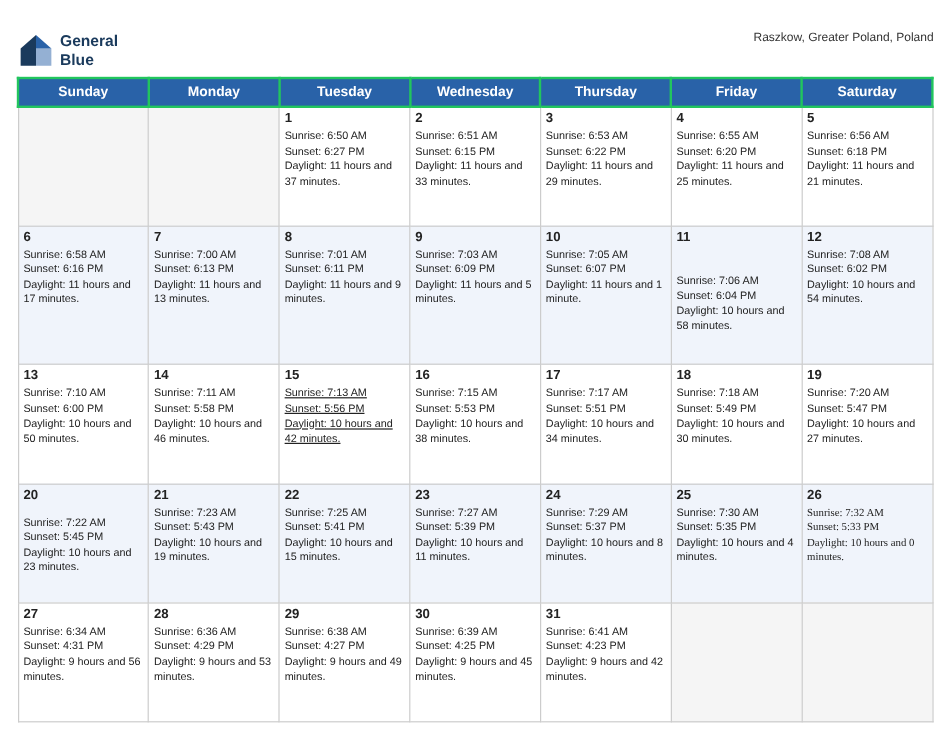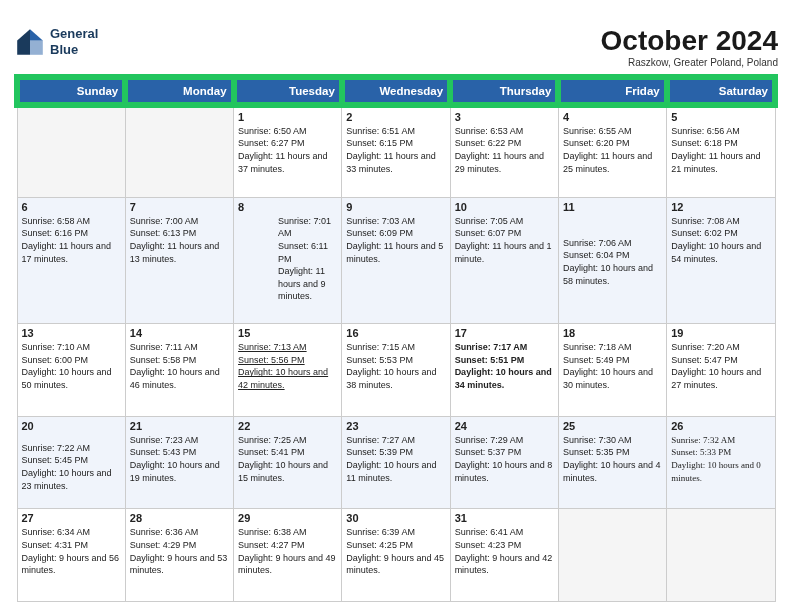--- a/index.html
+++ b/index.html
@@ -57,22 +57,22 @@
       border-collapse: collapse;
       width: 100%;
       table-layout: fixed;
     }
     .calendar th {
       background: #2962a8;
       color: #fff;
       font-size: 11.5px;
       font-weight: bold;
       padding: 5px 4px;
-      border: 6px solid #22c55e;
-      text-align: right;
+      border: 2px solid #22c55e;
+      text-align: center;
     }
     .calendar td {
       border: 1px solid #ccc;
       vertical-align: top;
       padding: 3px 4px;
       font-size: 9.5px;
       color: #222;
       height: 80px;
     }
     .calendar td.empty {
@@ -103,21 +103,20 @@
         <polygon points="20,4 36,18 20,18" fill="#2962a8"></polygon>
         <polygon points="20,18 36,18 36,36 20,36" fill="#2962a8" opacity="0.5"></polygon>
         <polygon points="4,18 20,4 20,36 4,36" fill="#1a3a5c"></polygon>
       </svg>
       <div class="logo-text">
         <div>General</div>
         <div>Blue</div>
       </div>
     </div>
     <div class="title-block">
-      <div class="main-title">October 2024</div>
       <div class="subtitle">Raszkow, Greater Poland, Poland</div>
     </div>
   </div>
 
   <table class="calendar" id="calendar-table">
     <thead id="calendar-head">
       <tr id="days-header-row">
           <th>Sunday</th>
           <th>Monday</th>
           <th>Tuesday</th>
@@ -170,21 +169,21 @@
 Daylight: 11 hours and 17 minutes.</div>
           </td>
           <td>
             <span class="day-num">7</span>
             <div class="cell-text" style="white-space: pre-line;">Sunrise: 7:00 AM
 Sunset: 6:13 PM
 Daylight: 11 hours and 13 minutes.</div>
           </td>
           <td>
             <span class="day-num">8</span>
-            <div class="cell-text" style="white-space: pre-line; margin-left: 40px;">Sunrise: 7:01 AM
+            <div class="cell-text" style="white-space: pre-line;">Sunrise: 7:01 AM
 Sunset: 6:11 PM
 Daylight: 11 hours and 9 minutes.</div>
           </td>
           <td>
             <span class="day-num">9</span>
             <div class="cell-text" style="white-space: pre-line;">Sunrise: 7:03 AM
 Sunset: 6:09 PM
 Daylight: 11 hours and 5 minutes.</div>
           </td>
           <td>
@@ -226,21 +225,21 @@
 Daylight: 10 hours and 42 minutes.</div>
           </td>
           <td>
             <span class="day-num">16</span>
             <div class="cell-text" style="white-space: pre-line;">Sunrise: 7:15 AM
 Sunset: 5:53 PM
 Daylight: 10 hours and 38 minutes.</div>
           </td>
           <td>
             <span class="day-num">17</span>
-            <div class="cell-text" style="white-space: pre-line; font-weight: bold;">Sunrise: 7:17 AM
+            <div class="cell-text" style="white-space: pre-line;">Sunrise: 7:17 AM
 Sunset: 5:51 PM
 Daylight: 10 hours and 34 minutes.</div>
           </td>
           <td>
             <span class="day-num">18</span>
             <div class="cell-text" style="white-space: pre-line;">Sunrise: 7:18 AM
 Sunset: 5:49 PM
 Daylight: 10 hours and 30 minutes.</div>
           </td>
           <td>

